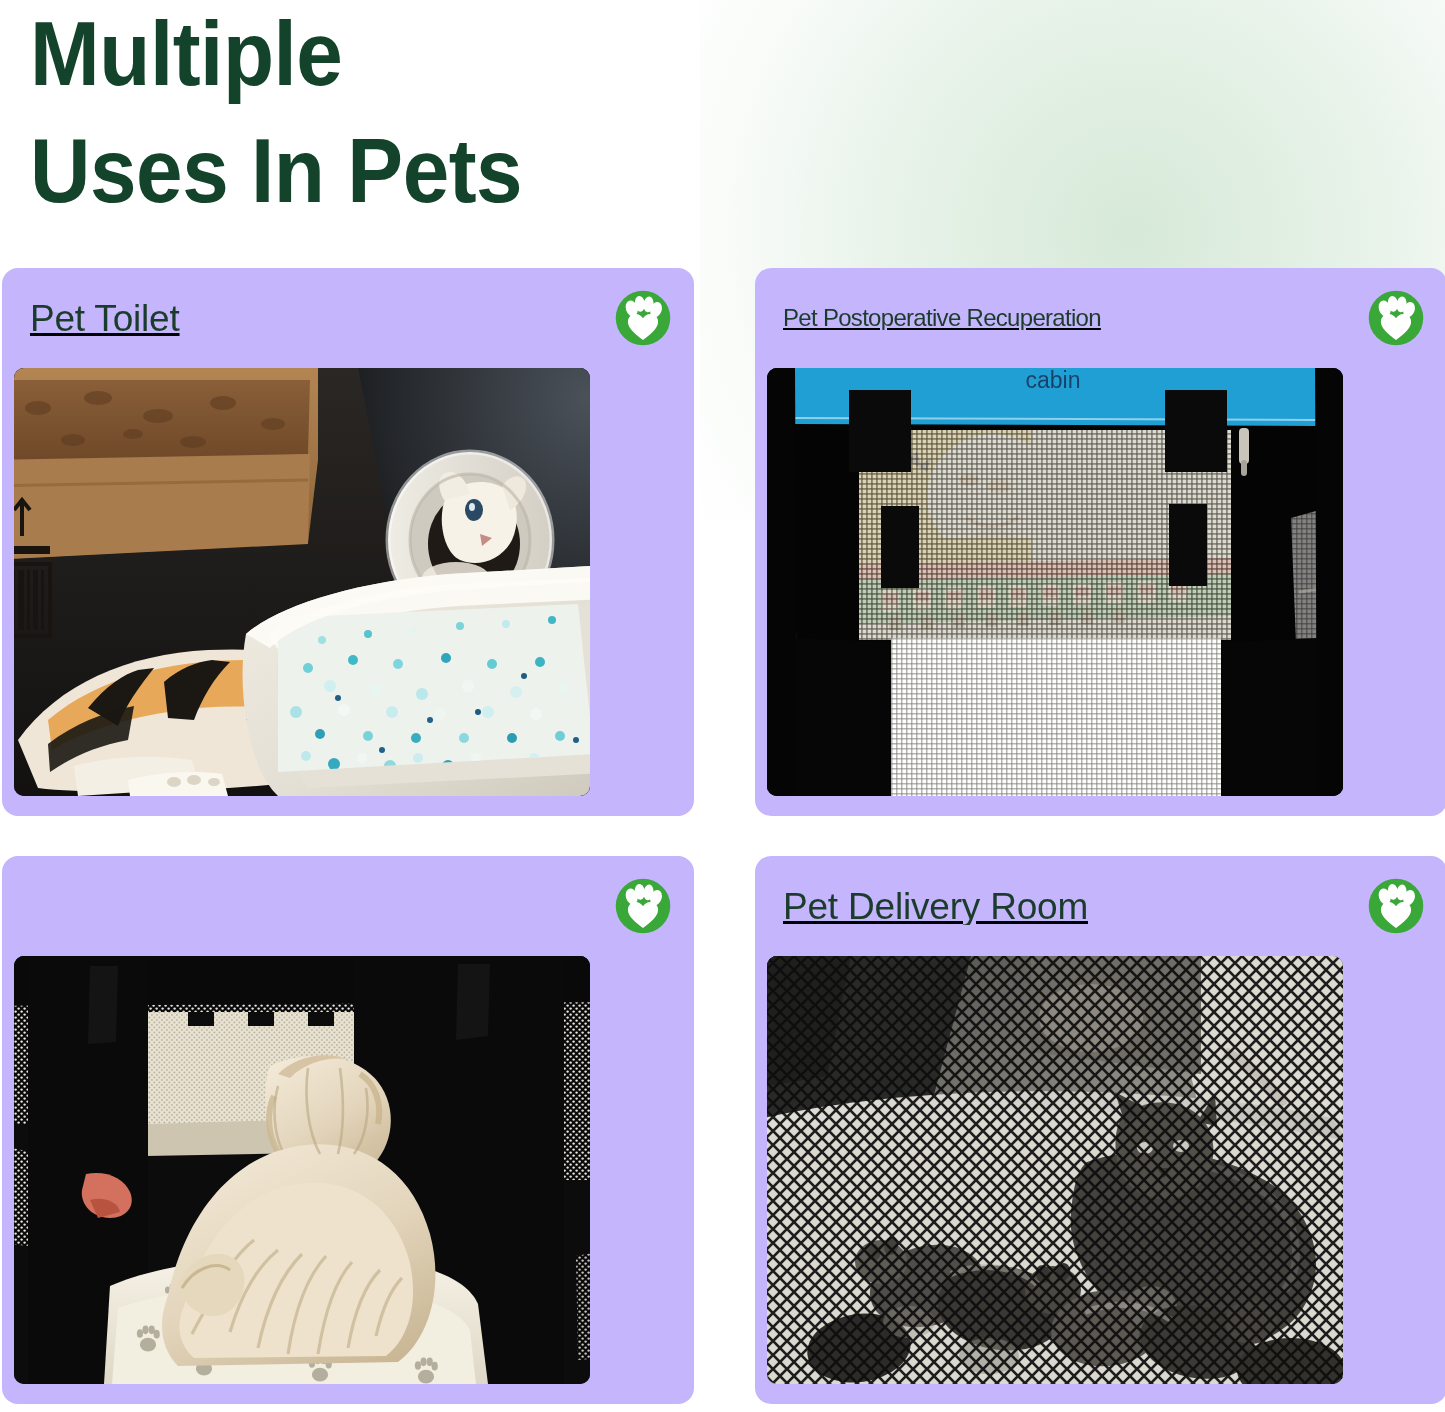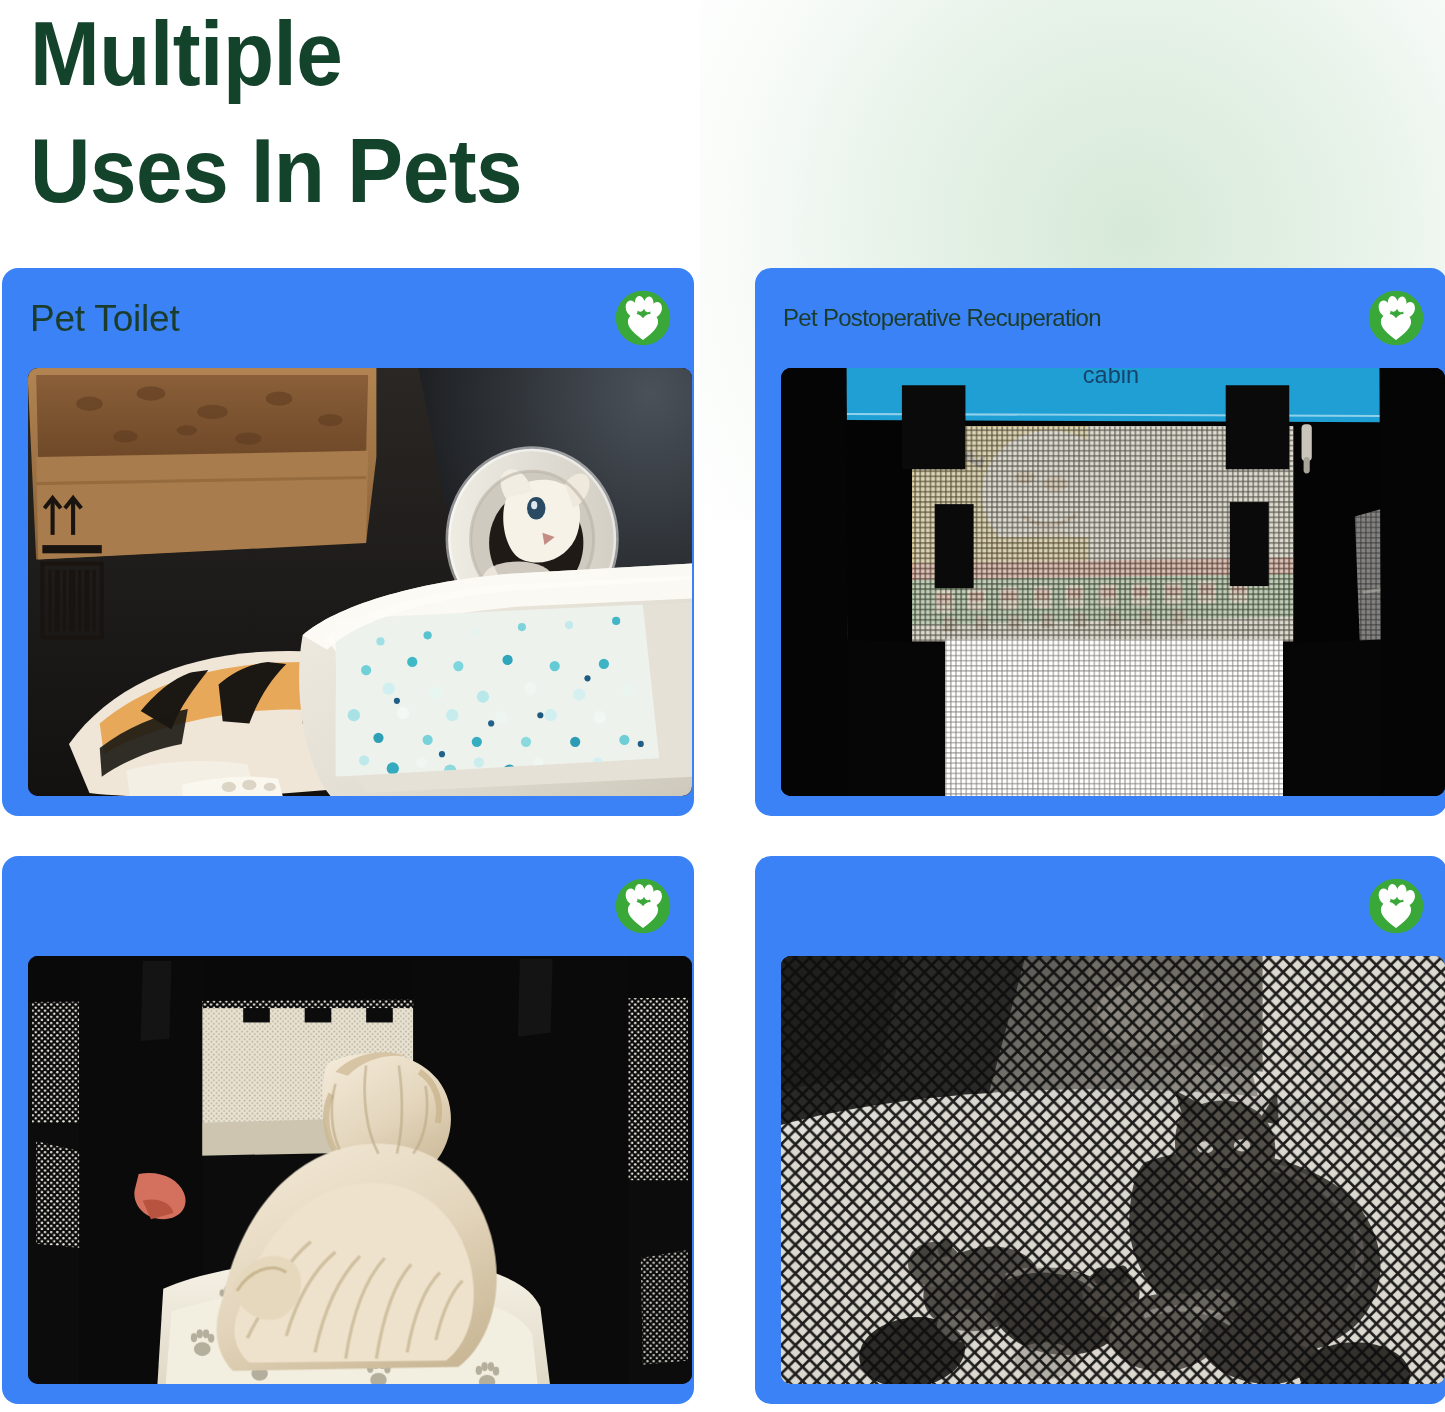--- a/index.html
+++ b/index.html
@@ -53,24 +53,25 @@
     width: 1445px;
     display: grid;
     grid-template-columns: 692px 692px;
     grid-template-rows: 548px 548px;
     column-gap: 61px;
     row-gap: 40px;
     padding-left: 2px;
     box-sizing: border-box;
   }
   .card {
-    background: #3b82f6;
+    background: #c4b5fd;
     border-radius: 16px;
     position: relative;
     overflow: hidden;
+    text-decoration: underline;
   }
   .card-head {
     height: 100px;
     display: flex;
     align-items: center;
     padding: 0 22px 0 28px;
     box-sizing: border-box;
   }
   .card-title {
     color: #1b3c2b;
@@ -79,23 +80,23 @@
     letter-spacing: -0.2px;
     white-space: nowrap;
     flex: 0 1 auto;
     overflow: hidden;
   }
   .card-title.tight { font-size: 24px; letter-spacing: -0.7px; }
   .spacer { flex: 1 1 auto; min-width: 8px; }
   .paw { flex: 0 0 auto; width: 58px; height: 58px; display: block; }
   .photo {
     position: absolute;
-    left: 26px;
+    left: 12px;
     top: 100px;
-    width: 664px;
+    width: 576px;
     height: 428px;
     border-radius: 10px;
     overflow: hidden;
     background: #111;
   }
   .photo svg { display: block; width: 100%; height: 100%; }
 </style>
 </head>
 <body>
 
@@ -560,20 +561,21 @@
           </g>
 
           <path d="M200 328 C214 300 240 290 258 304 C272 316 268 344 250 356 C230 368 204 352 200 328 Z" fill="#e6d8bd"></path>
           <path d="M204 332 C216 312 238 304 252 314" stroke="#cab893" stroke-width="3" fill="none"></path>
         </svg>
       </div>
     </div>
 
     <div class="card">
       <div class="card-head">
+        <span class="card-title">Pet Delivery Room</span>
         <span class="spacer"></span>
         <span class="paw">
           <svg viewBox="0 0 100 100" aria-hidden="true">
             <circle cx="50" cy="50" r="47" fill="#3aa838"></circle>
             <ellipse cx="30.5" cy="33.5" rx="10" ry="14" fill="#ffffff" transform="rotate(-18 30.5 33.5)"></ellipse>
             <ellipse cx="44.5" cy="25.5" rx="8.6" ry="13.6" fill="#ffffff" transform="rotate(-6 44.5 25.5)"></ellipse>
             <ellipse cx="59.5" cy="26.5" rx="8.6" ry="13.6" fill="#ffffff" transform="rotate(7 59.5 26.5)"></ellipse>
             <ellipse cx="72.5" cy="35.5" rx="9.6" ry="13.6" fill="#ffffff" transform="rotate(20 72.5 35.5)"></ellipse>
             <path d="M50 88 C36 77 24 68 24 56.5 C24 48 30.5 43 37.5 43 C43 43 47 46 50 50.5 C53 46 57 43 62.5 43 C69.5 43 76 48 76 56.5 C76 68 64 77 50 88 Z" fill="#ffffff"></path>
           </svg>

